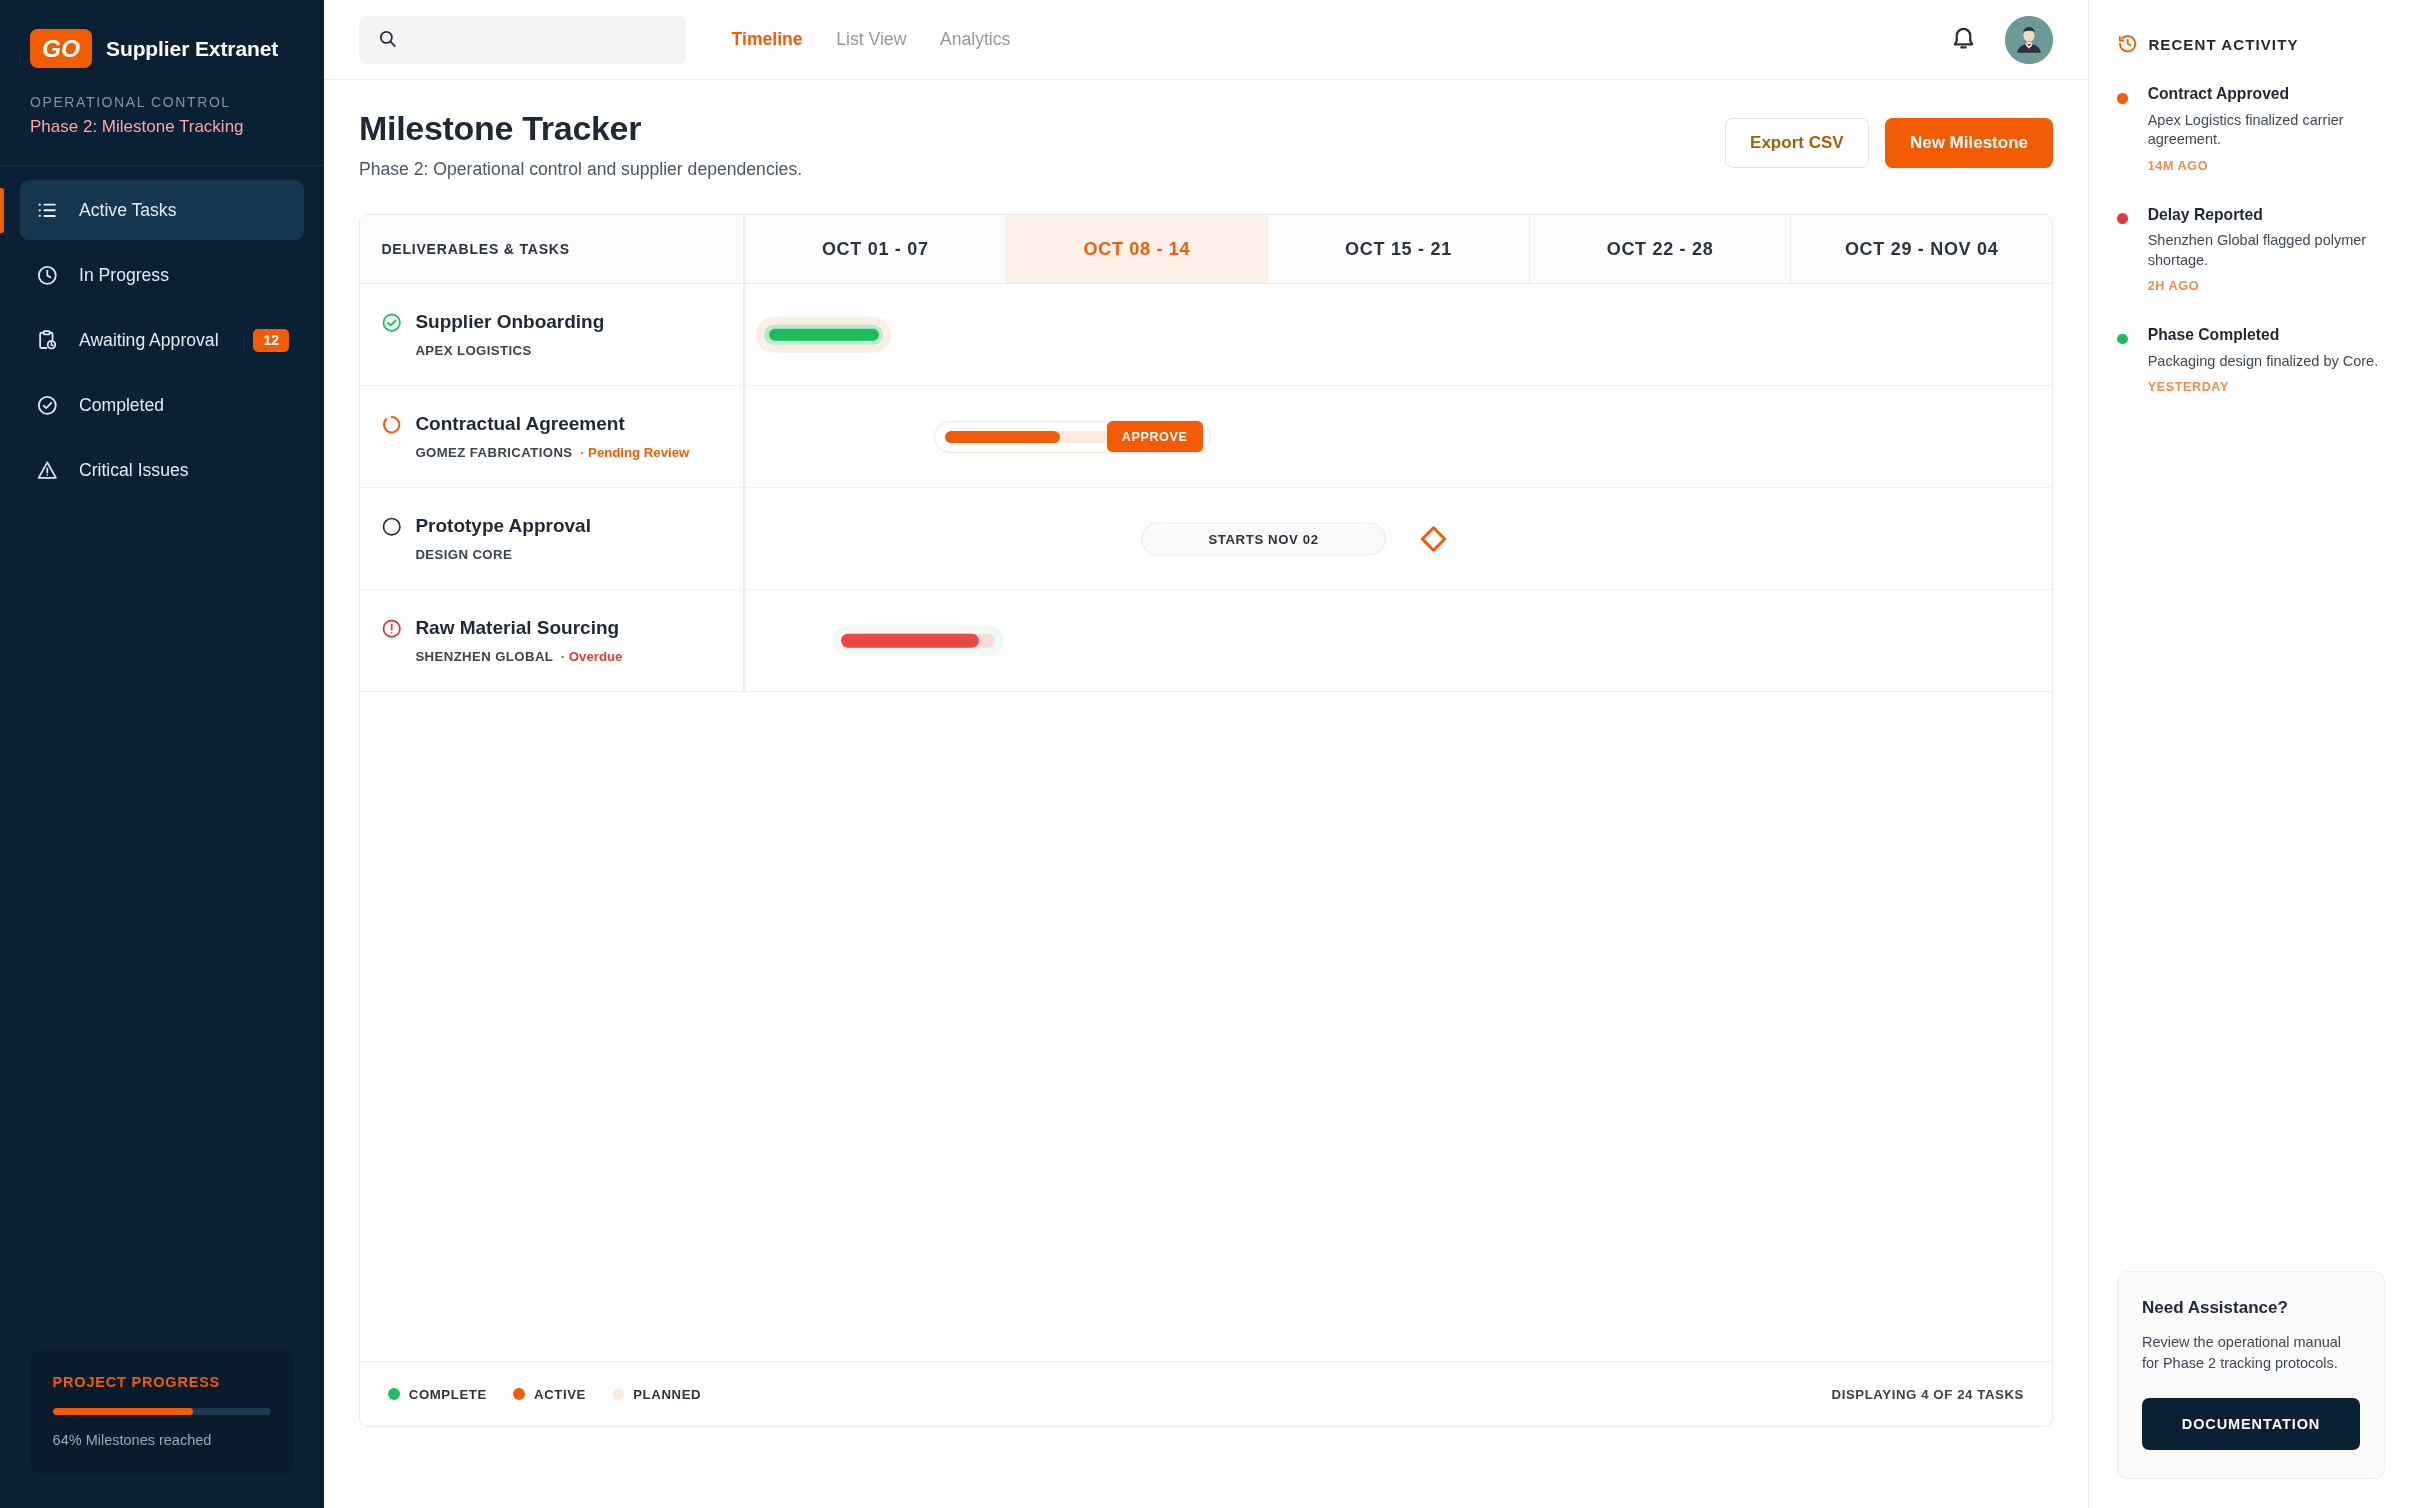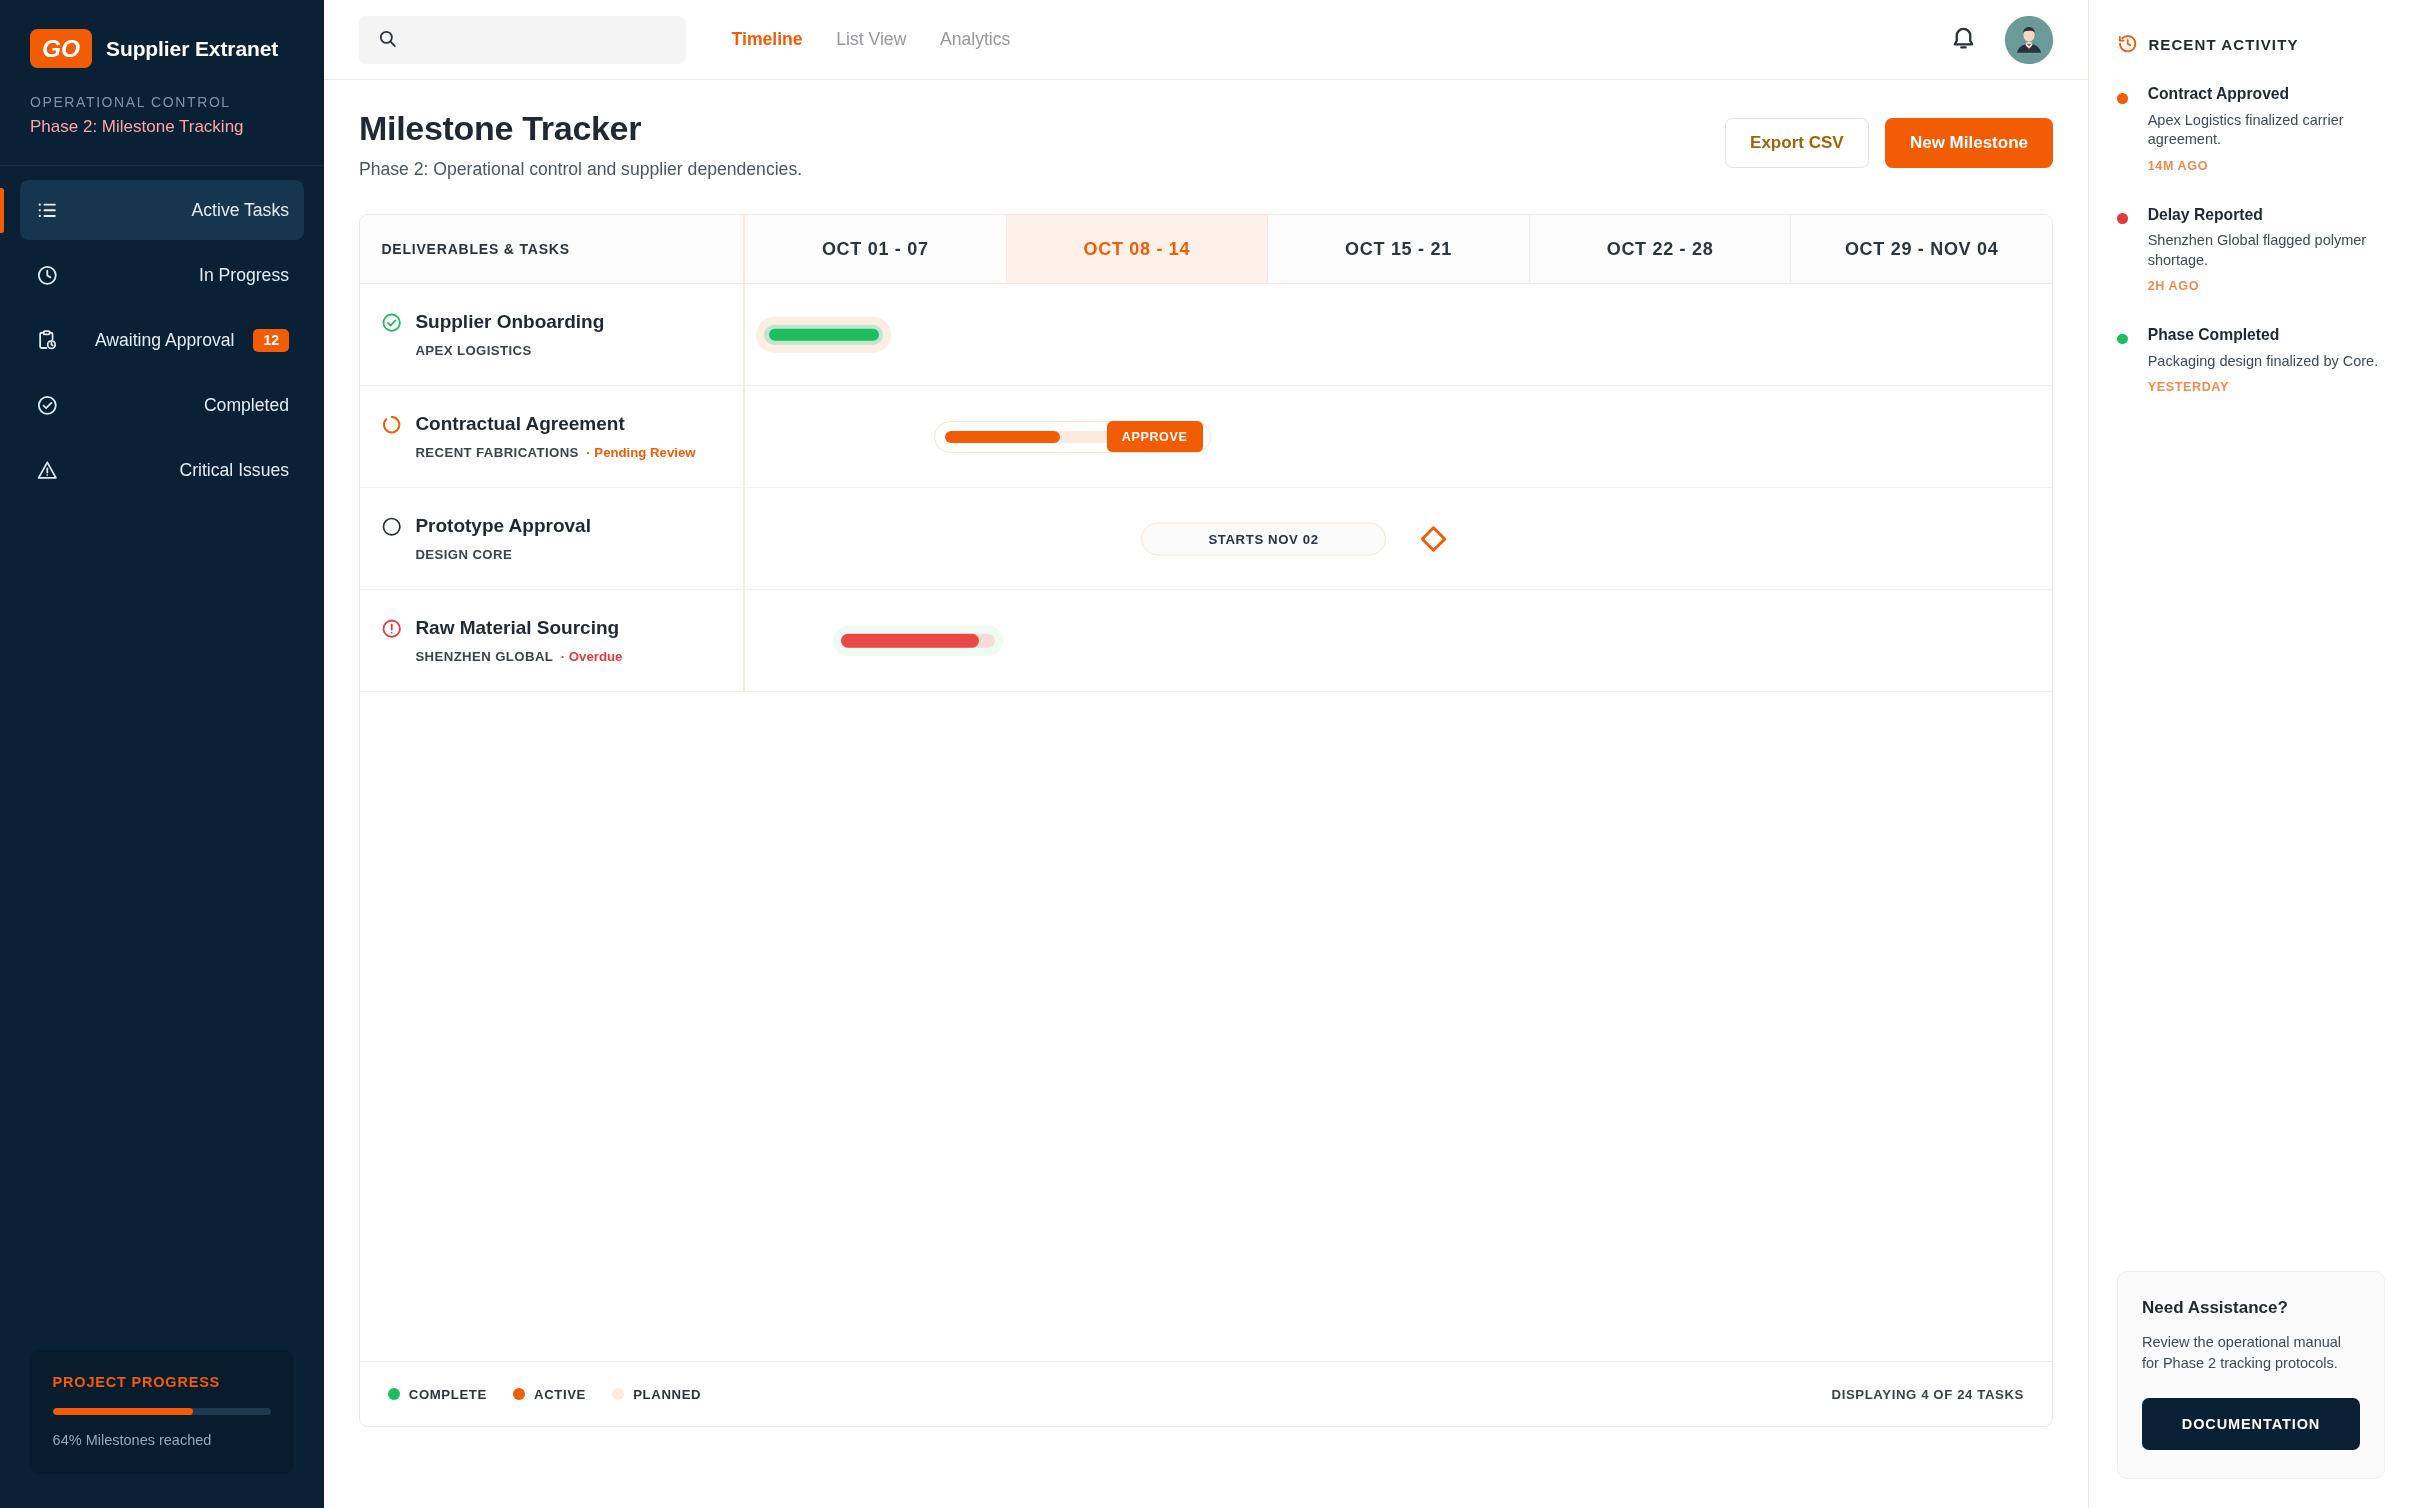--- a/index.html
+++ b/index.html
@@ -35,21 +35,20 @@
   }
   .section-sub { color: #fca5a5; font-size: 17px; padding: 6.3px 30px 0 30px; }
   .sidebar-div { height: 0.6px; background: #123049; margin-top: 28px; }
 
   .nav { padding: 15px 20px 0 20px; }
   .nav-item {
     display: flex; align-items: center; gap: 19px;
     height: 60px; padding: 0 15px; border-radius: 8.8px;
     color: #e4ecf2; font-size: 17.6px; cursor: pointer; position: relative;
     margin-bottom: 5px;
-    text-align: right;
   }
   .nav-item.active { background: #16354f; }
   .nav-item.active::before {
     content: ""; position: absolute; left: -20px; top: 7.5px; bottom: 7.5px;
     width: 4.4px; background: #F25C05; border-radius: 0 2.5px 2.5px 0;
   }
   .nav-icon { width: 25px; height: 25px; display: flex; align-items: center; justify-content: center; flex: 0 0 25px; }
   .nav-icon svg { width: 22.6px; height: 22.6px; }
   .nav-label { flex: 1; }
   .nav-badge {
@@ -395,21 +394,21 @@
           <div class="row-task">
             <div class="task-line">
               <span class="task-status-icon">
                 <svg viewBox="0 0 24 24" fill="none" stroke="#F25C05" stroke-width="2.2" stroke-linecap="round">
                   <path d="M12 3.4a8.6 8.6 0 1 1-6.1 2.5"></path>
                 </svg>
               </span>
               <span class="task-name">Contractual Agreement</span>
             </div>
             <div class="task-meta">
-              <span class="task-vendor">RECENT FABRICATIONS</span>
+              <span class="task-vendor">GOMEZ FABRICATIONS</span>
               <span class="task-flag pending">· Pending Review</span>
             </div>
           </div>
           <div class="row-track">
             <div class="bar-outer bar-active" style="left:189px; width:277px;">
               <div class="bar-active-track" style="width:100%;">
                 <div class="bar-active-fill" id="bar1" style="width: 45%;"></div>
                 <button class="approve-btn">APPROVE</button>
               </div>
             </div>

